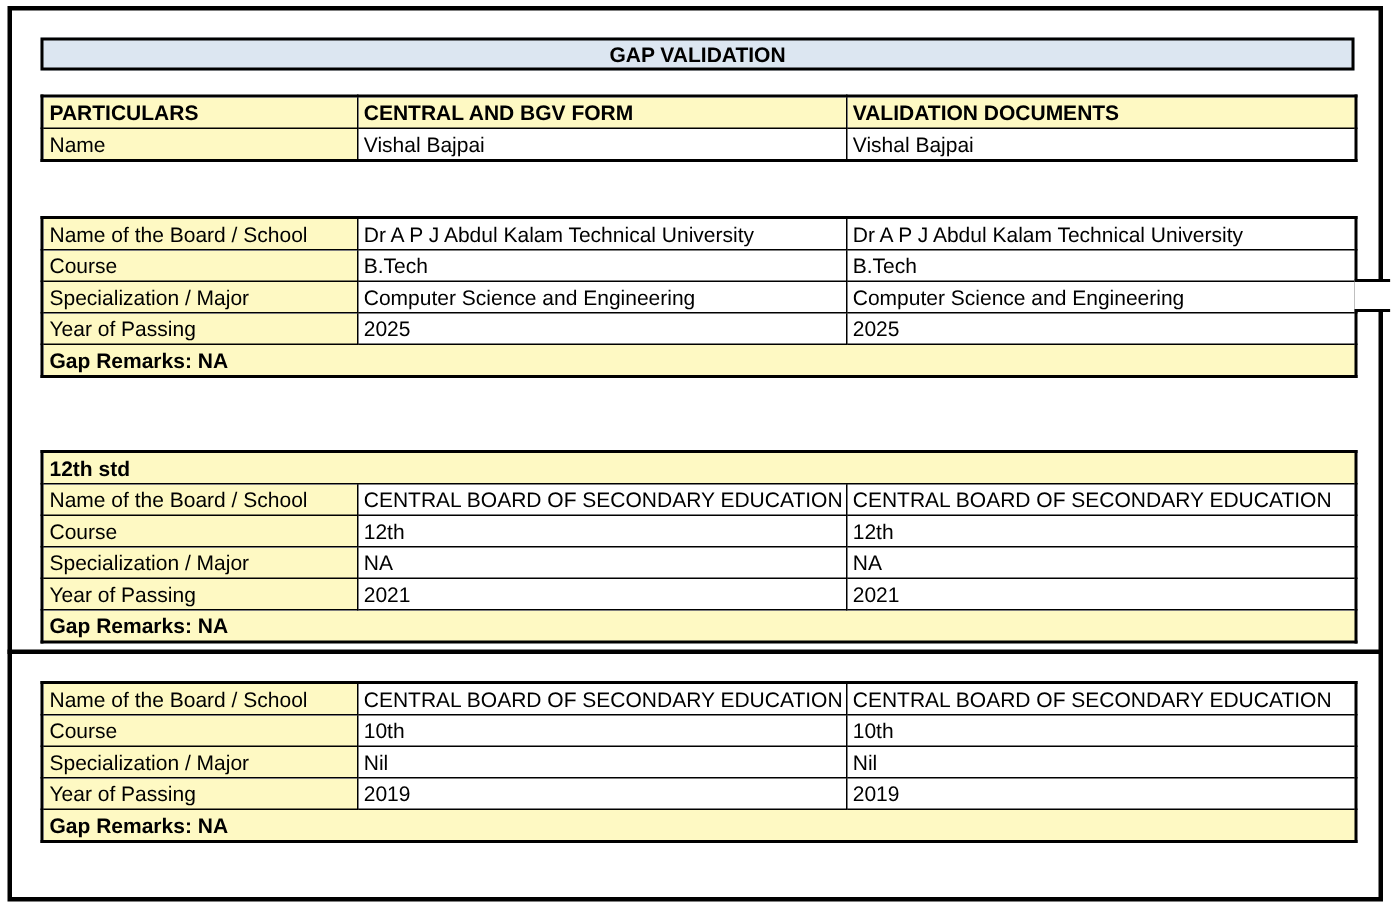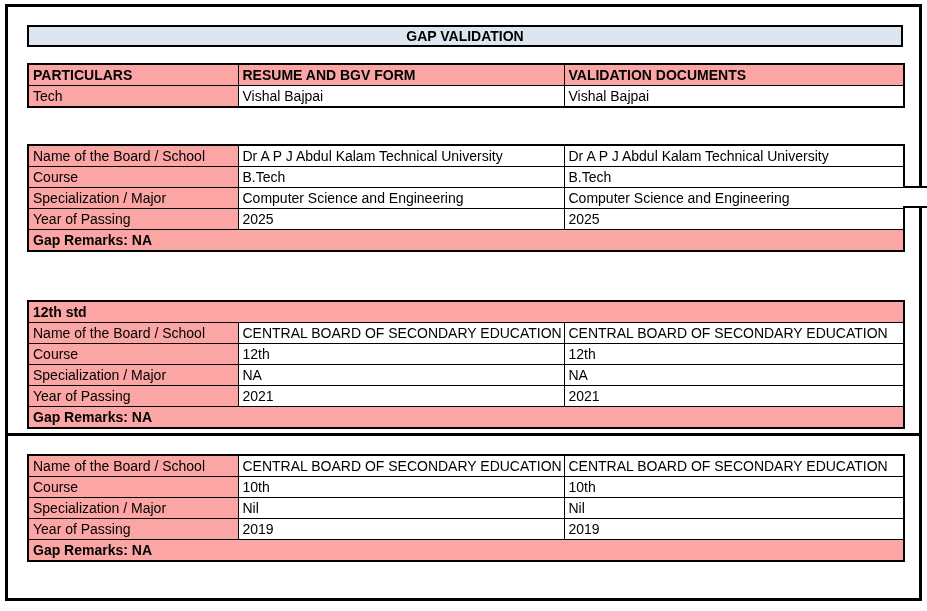--- a/index.html
+++ b/index.html
@@ -52,21 +52,21 @@
     border: 1px solid #000;
     height: 21px;
     box-sizing: border-box;
     padding: 0 2px 0 4px;
     vertical-align: middle;
     line-height: 20px;
     overflow: hidden;
     white-space: nowrap;
   }
   table.sheet { border: 2px solid #000; }
-  td.fill { background: #fca5a5; }
+  td.fill { background: #fef9c3; }
   td.bold { font-weight: bold; }
   #t-particulars { left: 27px; top: 63px; }
   #t-graduation  { left: 27px; top: 144px; }
   #t-12th        { left: 27px; top: 300px; }
   #t-10th        { left: 27px; top: 454px; }
   #stray-cell {
     position: absolute;
     left: 903px; top: 186px;
     width: 24px; height: 22px;
     box-sizing: border-box;
@@ -88,25 +88,25 @@
 
   <table class="sheet" id="t-particulars">
     <colgroup>
         <col style="width:210px">
         <col style="width:326px">
         <col style="width:340px">
       </colgroup>
     <tbody>
       <tr>
         <td class="fill bold">PARTICULARS</td>
-        <td class="fill bold">RESUME AND BGV FORM</td>
+        <td class="fill bold">CENTRAL AND BGV FORM</td>
         <td class="fill bold">VALIDATION DOCUMENTS</td>
       </tr>
       <tr>
-        <td class="fill">Tech</td>
+        <td class="fill">Name</td>
         <td>Vishal Bajpai</td>
         <td>Vishal Bajpai</td>
       </tr>
     </tbody>
   </table>
 
   <table class="sheet" id="t-graduation">
     <colgroup>
         <col style="width:210px">
         <col style="width:326px">

